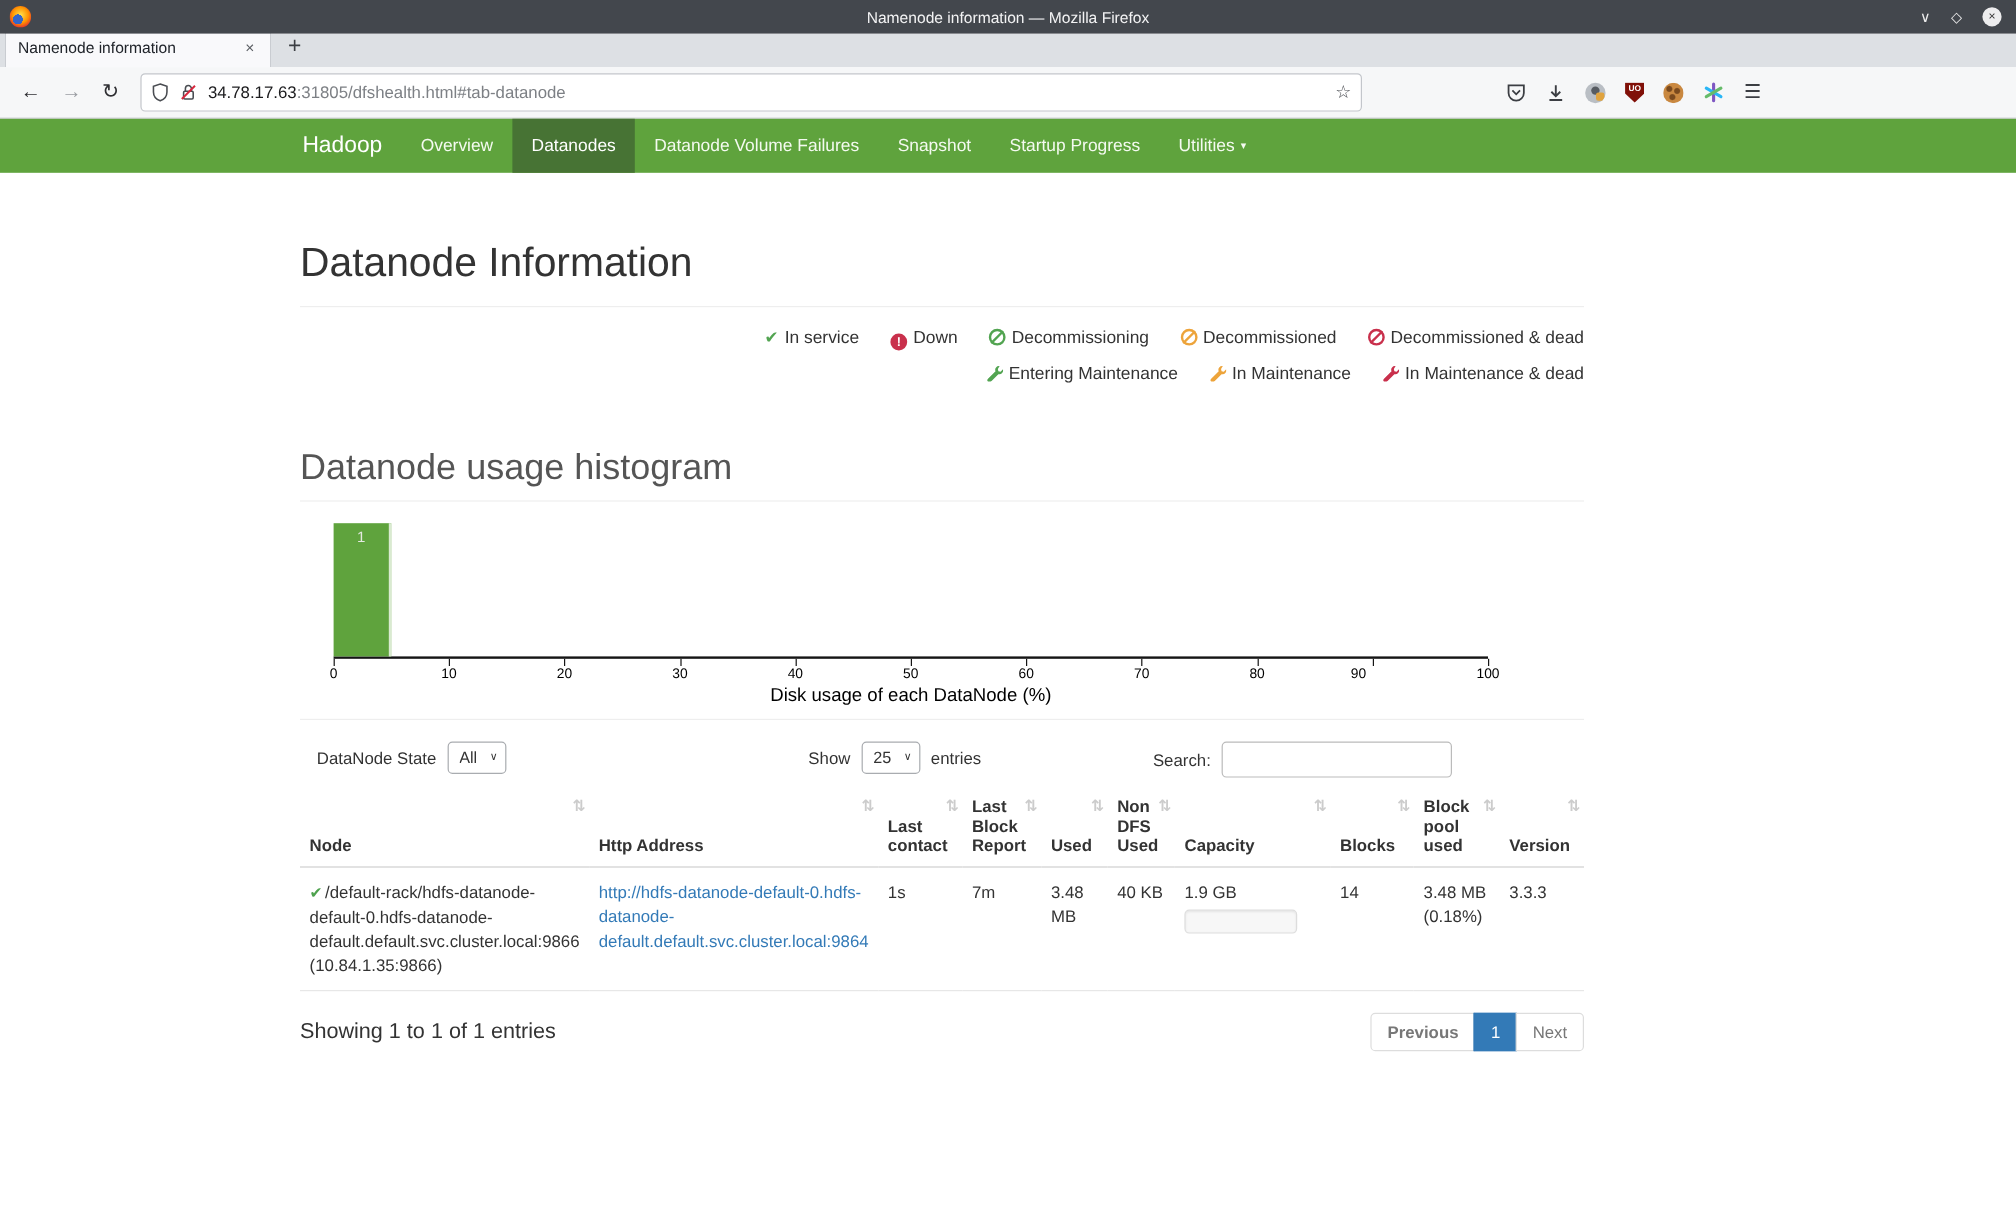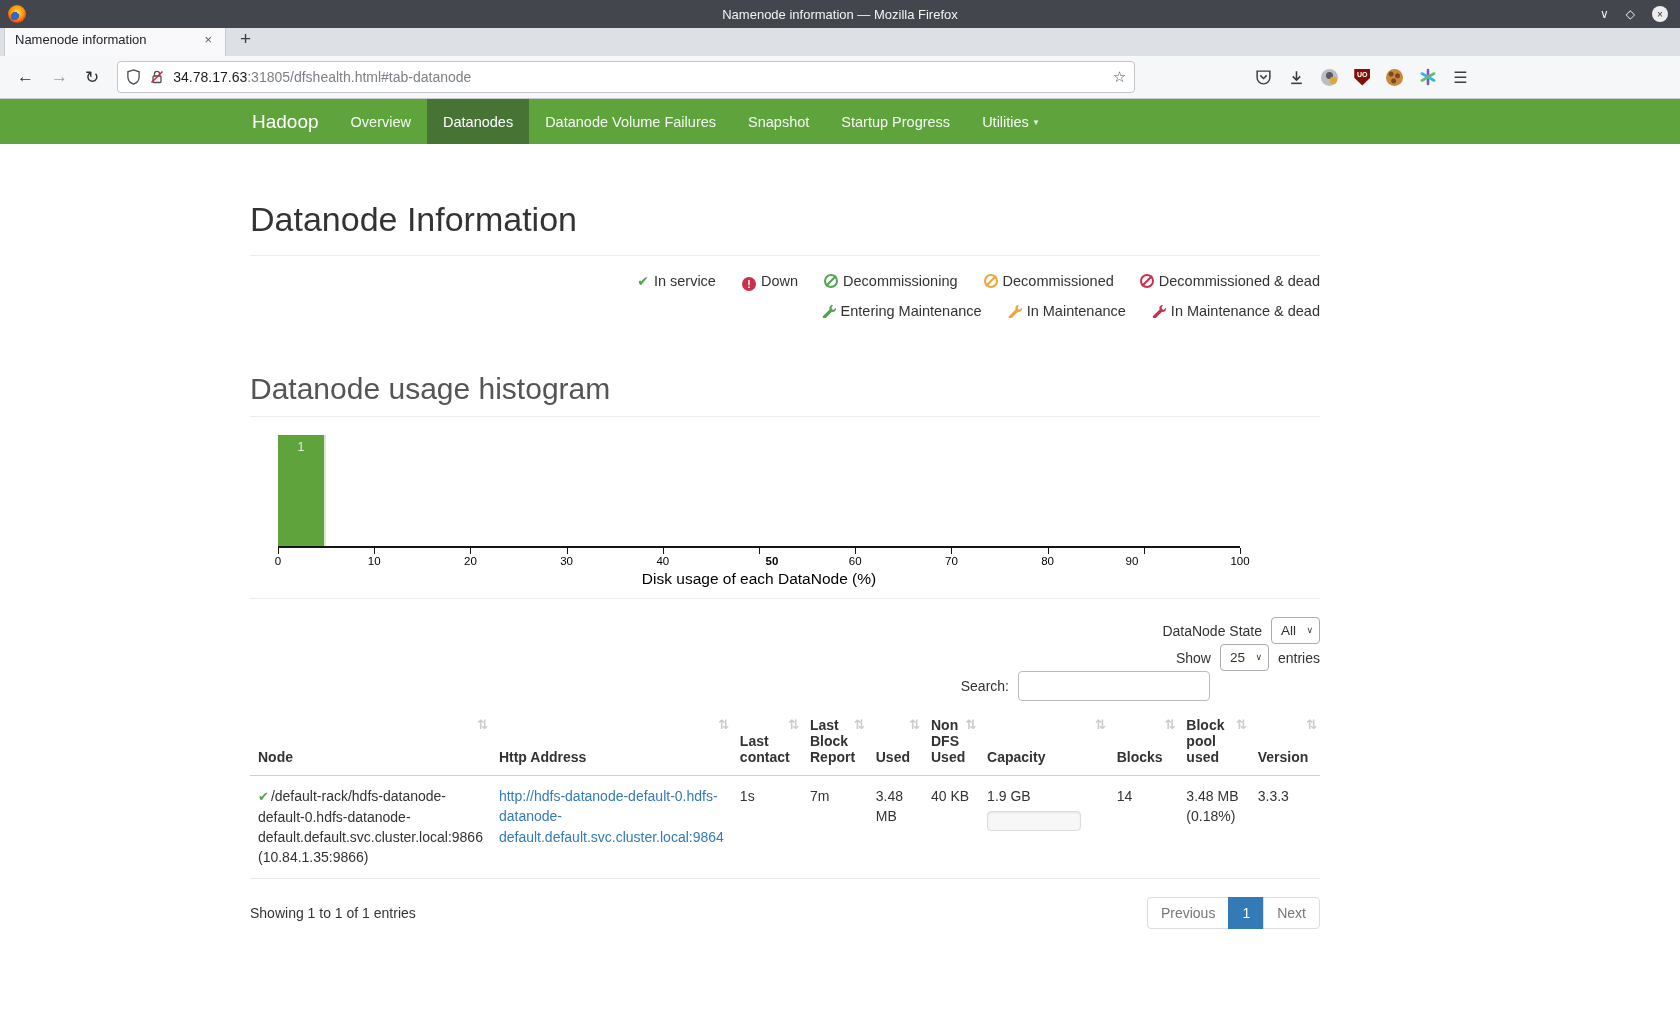--- a/index.html
+++ b/index.html
@@ -58,45 +58,45 @@
   h2.section{font-size:30px;font-weight:400;color:#555;margin:44px 0 10px 0;}
   
   .plot{position:relative;height:135px;margin-top:18px;}
   .x-axis{position:absolute;left:28px;width:962px;top:111px;height:2px;background:#151515;}
   .hbar{position:absolute;box-sizing:border-box;border-right:2px solid #d9ead0;}
   .hbar-label{display:block;text-align:center;color:#e4e9e1;font-size:12.5px;margin-top:5px;}
   .tick{position:absolute;width:1px;height:6px;background:#151515;top:113px;}
   .ticklabel{position:absolute;top:120px;transform:translateX(-50%);font-size:11.5px;color:#000;}
   .plot-caption{margin-left:28px;width:962px;text-align:center;font-size:15.5px;color:#000;}
   
-  .controls{display:flex;align-items:flex-end;margin-top:18px;font-size:14px;flex-direction:column;}
+  .controls{display:flex;align-items:flex-start;margin-top:18px;font-size:14px;}
   .grp{display:flex;align-items:center;gap:9px;}
   .grp-state{margin-left:14px;}
   .grp-show{margin-left:252px;}
   .grp-search{margin-left:auto;margin-right:110px;}
   .selwrap{position:relative;display:inline-block;}
   .sel{appearance:none;-webkit-appearance:none;border:1px solid #a9acb0;border-radius:4px;background:#fff;font-size:13.5px;color:#333;padding:5px 22px 5px 9px;font-family:inherit;}
   .selcaret{position:absolute;right:7px;top:50%;transform:translateY(-58%);font-size:9px;color:#333;pointer-events:none;}
   .search-input{width:178px;height:28px;border:1px solid #bbb;border-radius:4px;padding:0 6px;font-size:14px;}
   
   table.dt{width:100%;border-collapse:collapse;margin-top:10px;font-size:14px;}
   table.dt th{text-align:left;vertical-align:bottom;font-weight:bold;color:#333;padding:6px 8px 10px 8px;position:relative;border-bottom:1px solid #cfcfcf;}
   table.dt td{padding:10px 8px;vertical-align:top;border-bottom:1px solid #e7e7e7;color:#333;line-height:1.45;}
   .sort{position:absolute;top:6px;right:3px;color:#ccc;font-size:13px;}
   .th-label{white-space:pre-line;}
   td.cell-node{word-wrap:break-word;overflow-wrap:break-word;}
   .node-check{color:#4ea24e;font-size:13px;margin-right:2px;}
   a.dlink{color:#337ab7;text-decoration:none;word-wrap:break-word;overflow-wrap:break-word;}
   .progress{margin-top:5px;width:92px;height:18px;background:#f7f7f7;border:1px solid #ddd;border-radius:4px;box-shadow:inset 0 1px 2px rgba(0,0,0,.08);}
   
   .tfoot{display:flex;align-items:center;margin-top:18px;}
-  .showing{font-size:14px;color:#333;}
+  .showing{font-size:18px;color:#333;}
   .pagination{margin-left:auto;display:flex;}
   .pg{border:1px solid #ddd;background:#fff;color:#777;font-size:14px;padding:7px 13px;margin-left:-1px;}
-  .pg.first{border-radius:4px 0 0 4px;margin-left:0;}
+  .pg.first{border-radius:4px 0 0 4px;margin-left:0;font-weight:bold;}
   .pg.last{border-radius:0 4px 4px 0;}
   .pg.active{background:#337ab7;border-color:#337ab7;color:#fff;}
 </style>
 </head>
 <body>
 
 <div class="titlebar">
   <div class="ff-logo"></div>
   <div class="win-title">Namenode information — Mozilla Firefox</div>
   <div class="win-controls">
@@ -213,21 +213,21 @@
       <div class="ticklabel" style="left: 28px;">0</div>
       <div class="tick" style="left: 124.2px;"></div>
       <div class="ticklabel" style="left: 124.2px;">10</div>
       <div class="tick" style="left: 220.4px;"></div>
       <div class="ticklabel" style="left: 220.4px;">20</div>
       <div class="tick" style="left: 316.6px;"></div>
       <div class="ticklabel" style="left: 316.6px;">30</div>
       <div class="tick" style="left: 412.8px;"></div>
       <div class="ticklabel" style="left: 412.8px;">40</div>
       <div class="tick" style="left: 509px;"></div>
-      <div class="ticklabel" style="left: 522px; font-weight: bold;">50</div>
+      <div class="ticklabel" style="left: 509px;">50</div>
       <div class="tick" style="left: 605.2px;"></div>
       <div class="ticklabel" style="left: 605.2px;">60</div>
       <div class="tick" style="left: 701.4px;"></div>
       <div class="ticklabel" style="left: 701.4px;">70</div>
       <div class="tick" style="left: 797.6px;"></div>
       <div class="ticklabel" style="left: 797.6px;">80</div>
       <div class="tick" style="left: 893.8px;"></div>
       <div class="ticklabel" style="left: 882px;">90</div>
       <div class="tick" style="left: 990px;"></div>
       <div class="ticklabel" style="left: 990px;">100</div>

